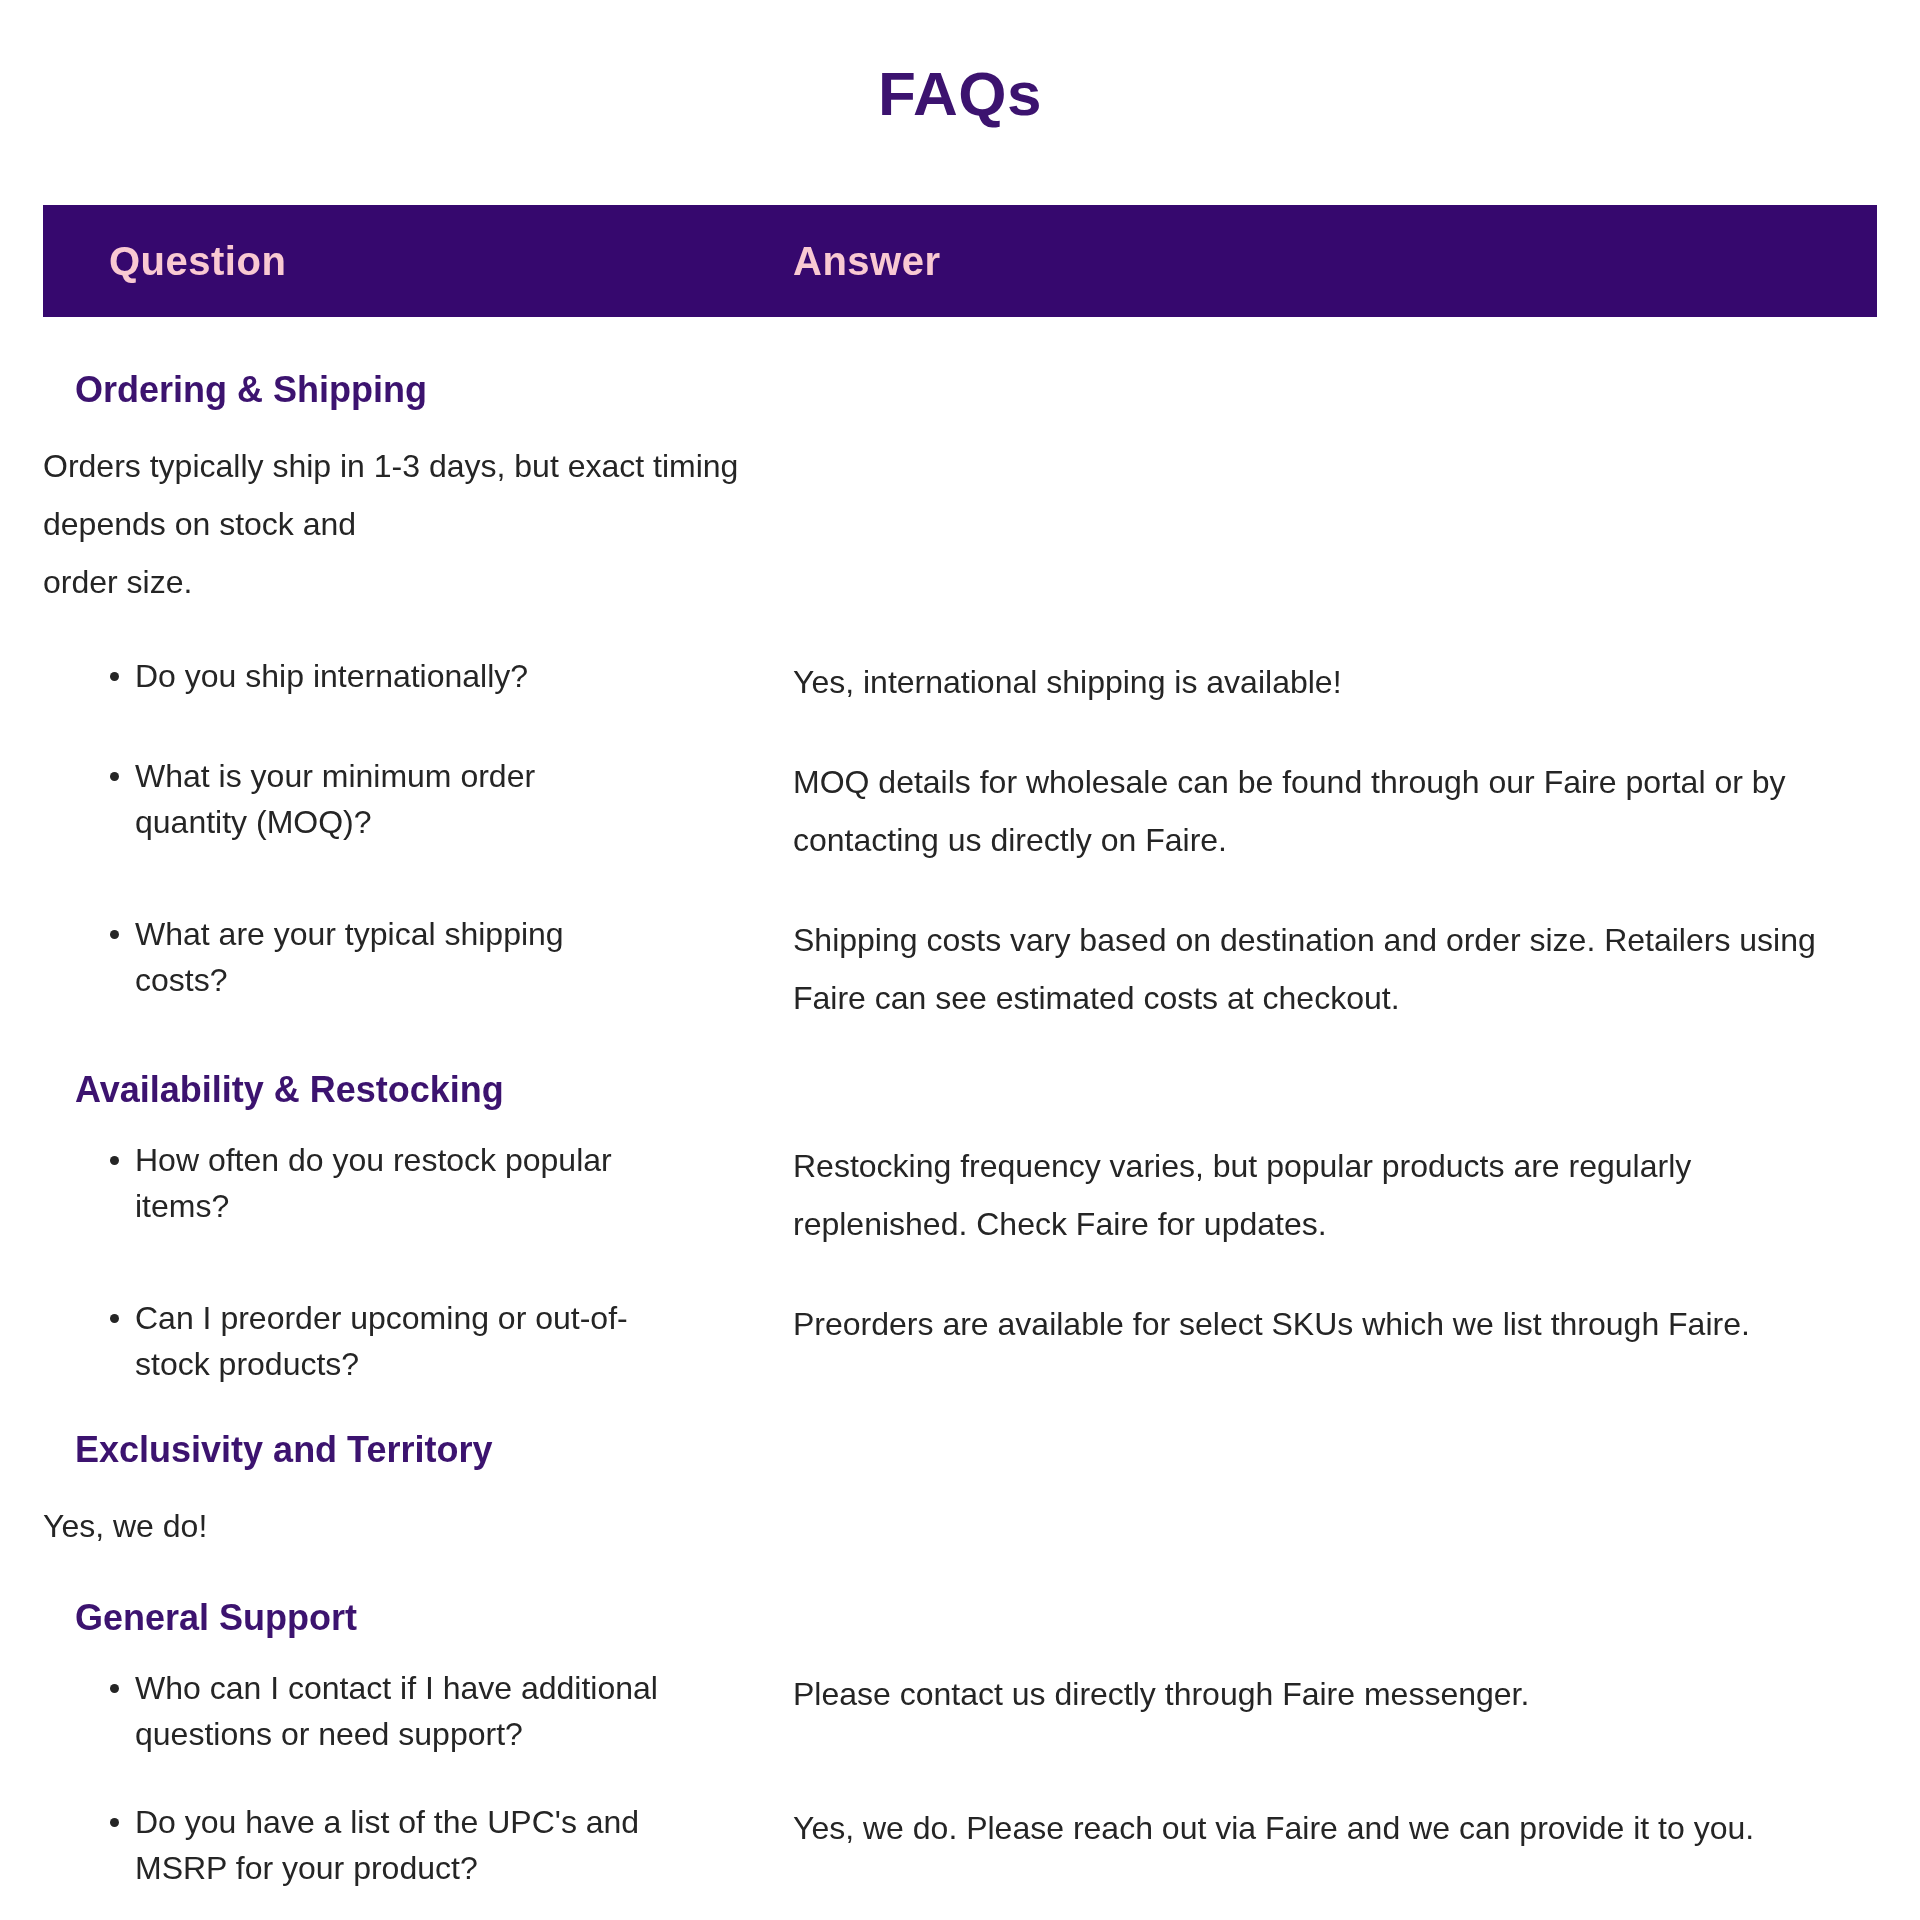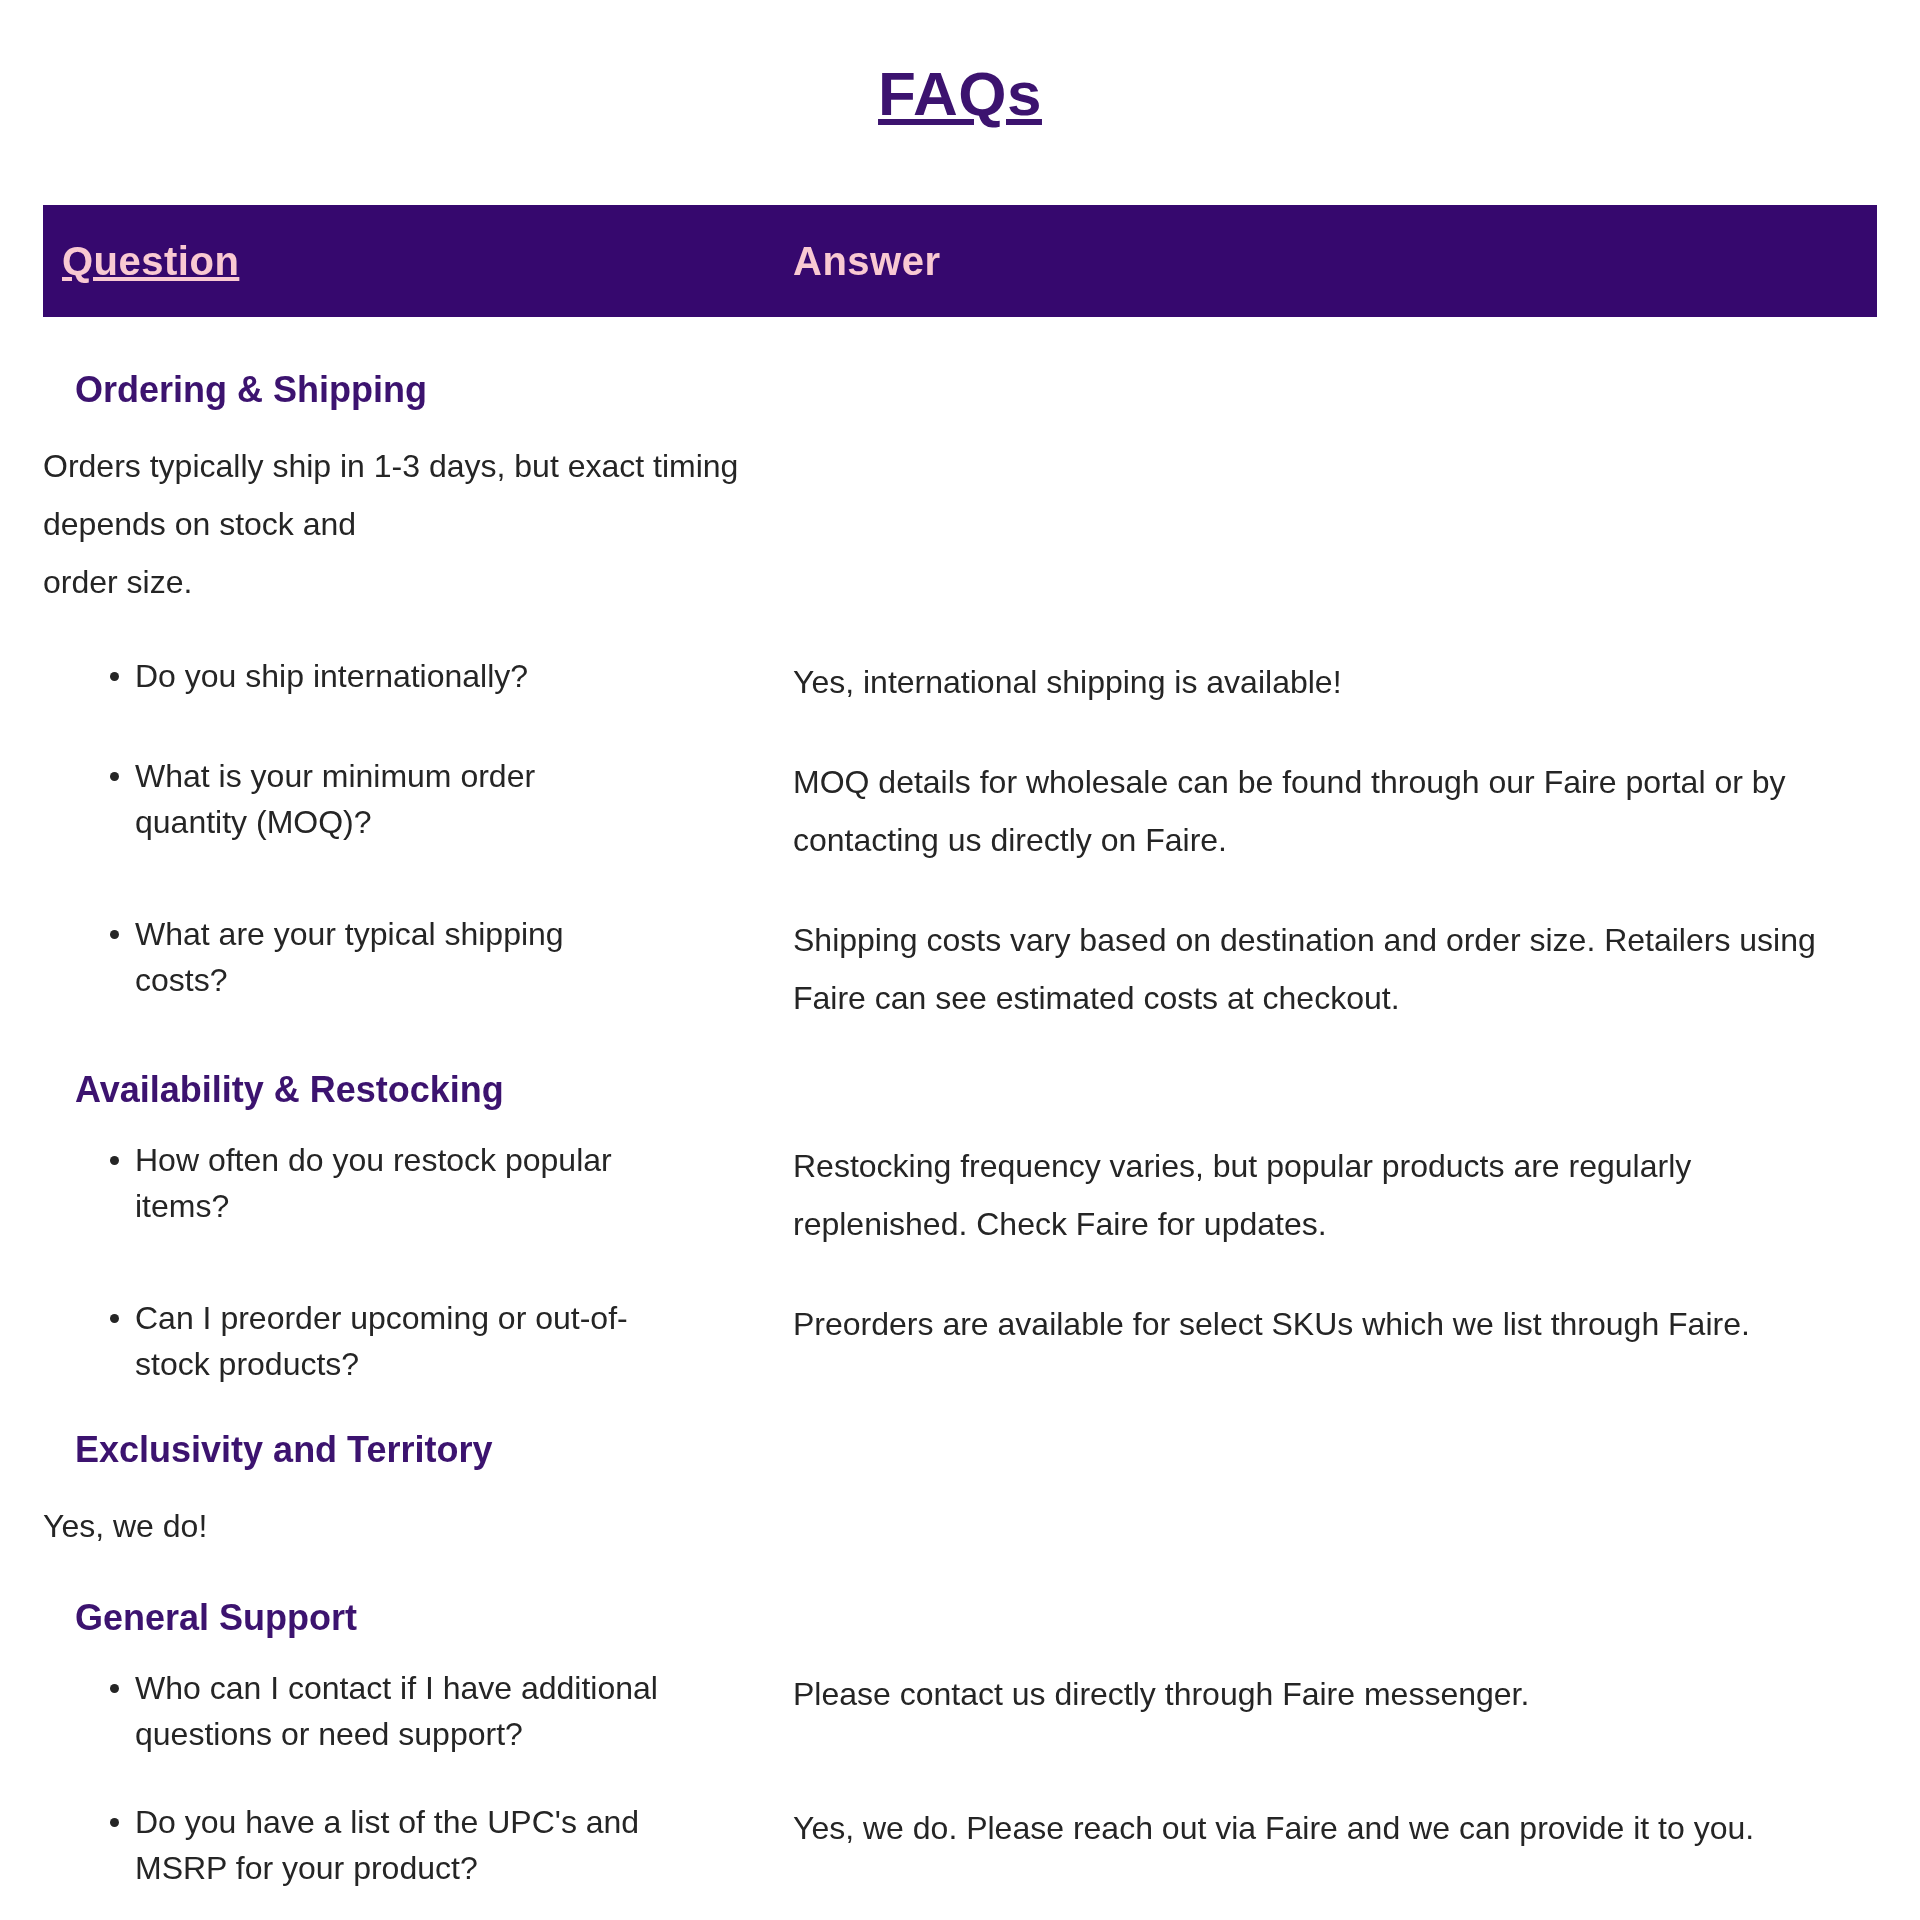--- a/index.html
+++ b/index.html
@@ -23,39 +23,37 @@
     overflow: hidden;
   }
   .title {
     margin: 0;
     padding-top: 58px;
     text-align: center;
     font-size: 62px;
     font-weight: bold;
     color: var(--heading-color);
     letter-spacing: 0.5px;
-    text-decoration: underline;
   }
   .header-bar {
     margin: 76px 43px 0 43px;
     height: 112px;
     background: var(--bar-color);
     display: flex;
     align-items: center;
     color: var(--header-text-color);
   }
   .header-cell {
     font-size: 40px;
     font-weight: bold;
     letter-spacing: 0.5px;
   }
   .header-cell.q-col {
     width: 750px;
-    padding-left: 19px;
-    text-decoration: underline;
+    padding-left: 66px;
   }
   .content {
     padding: 0 43px;
   }
   .faq-section {
     margin-top: 42px;
   }
   .faq-section:first-child {
     margin-top: 52px;
   }

